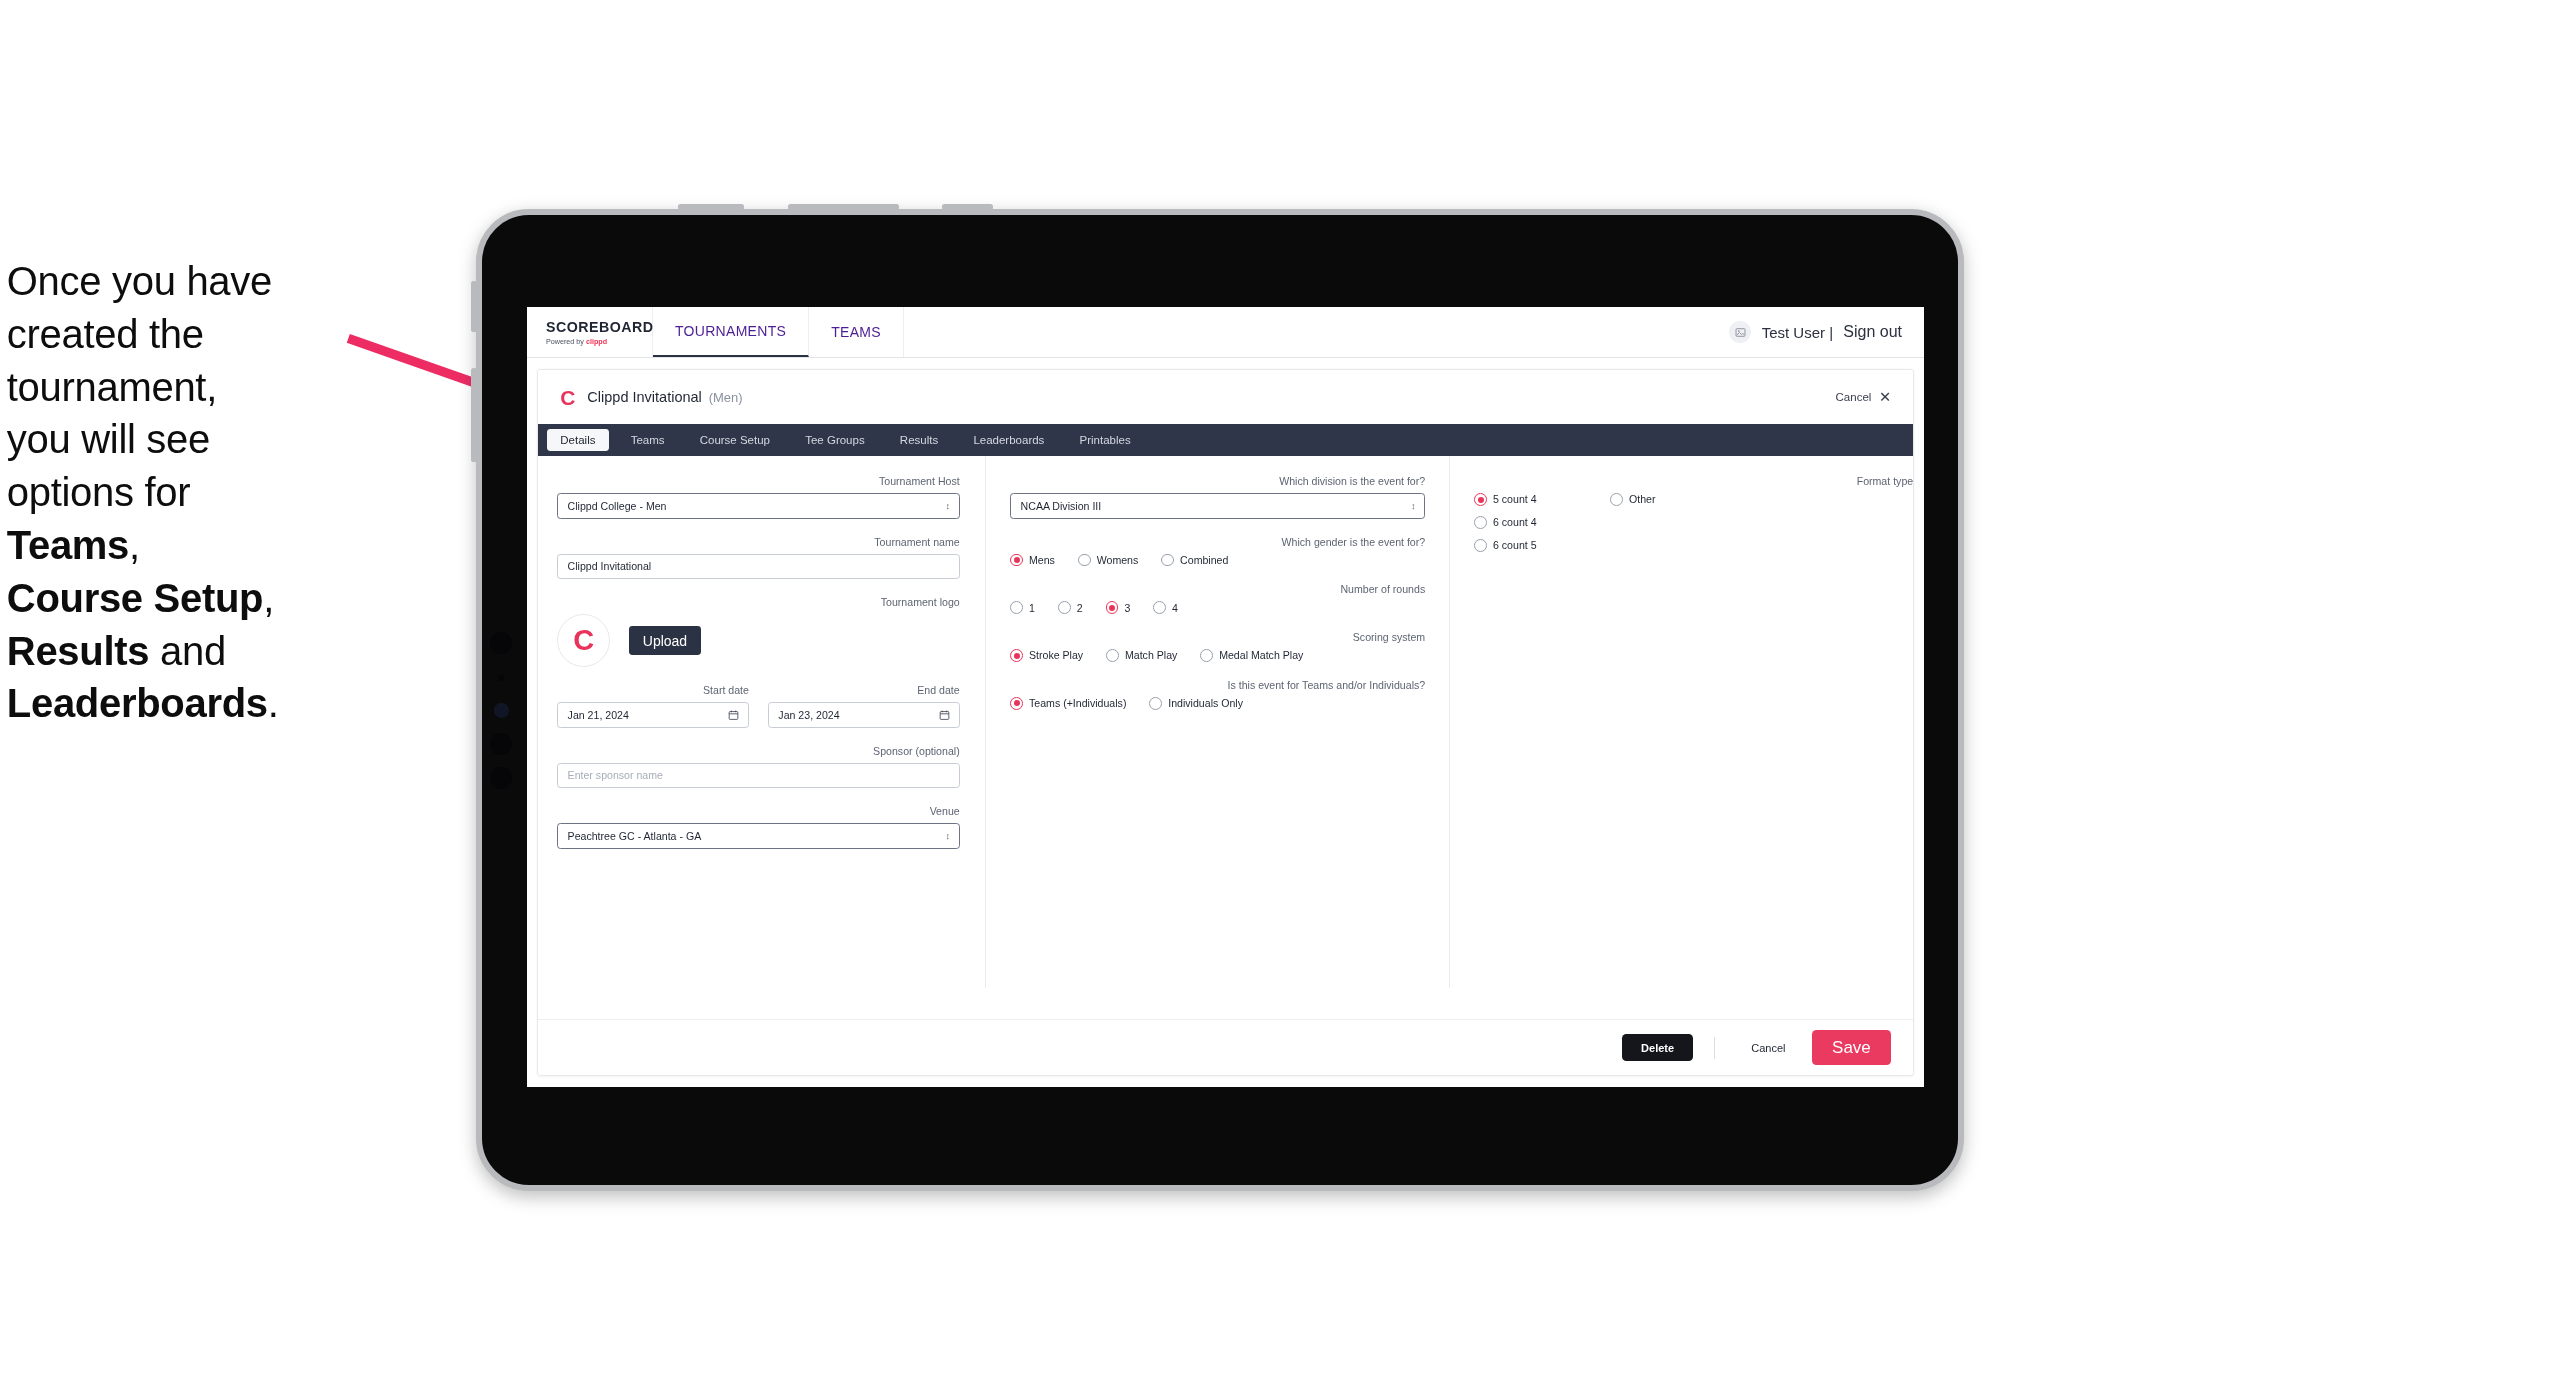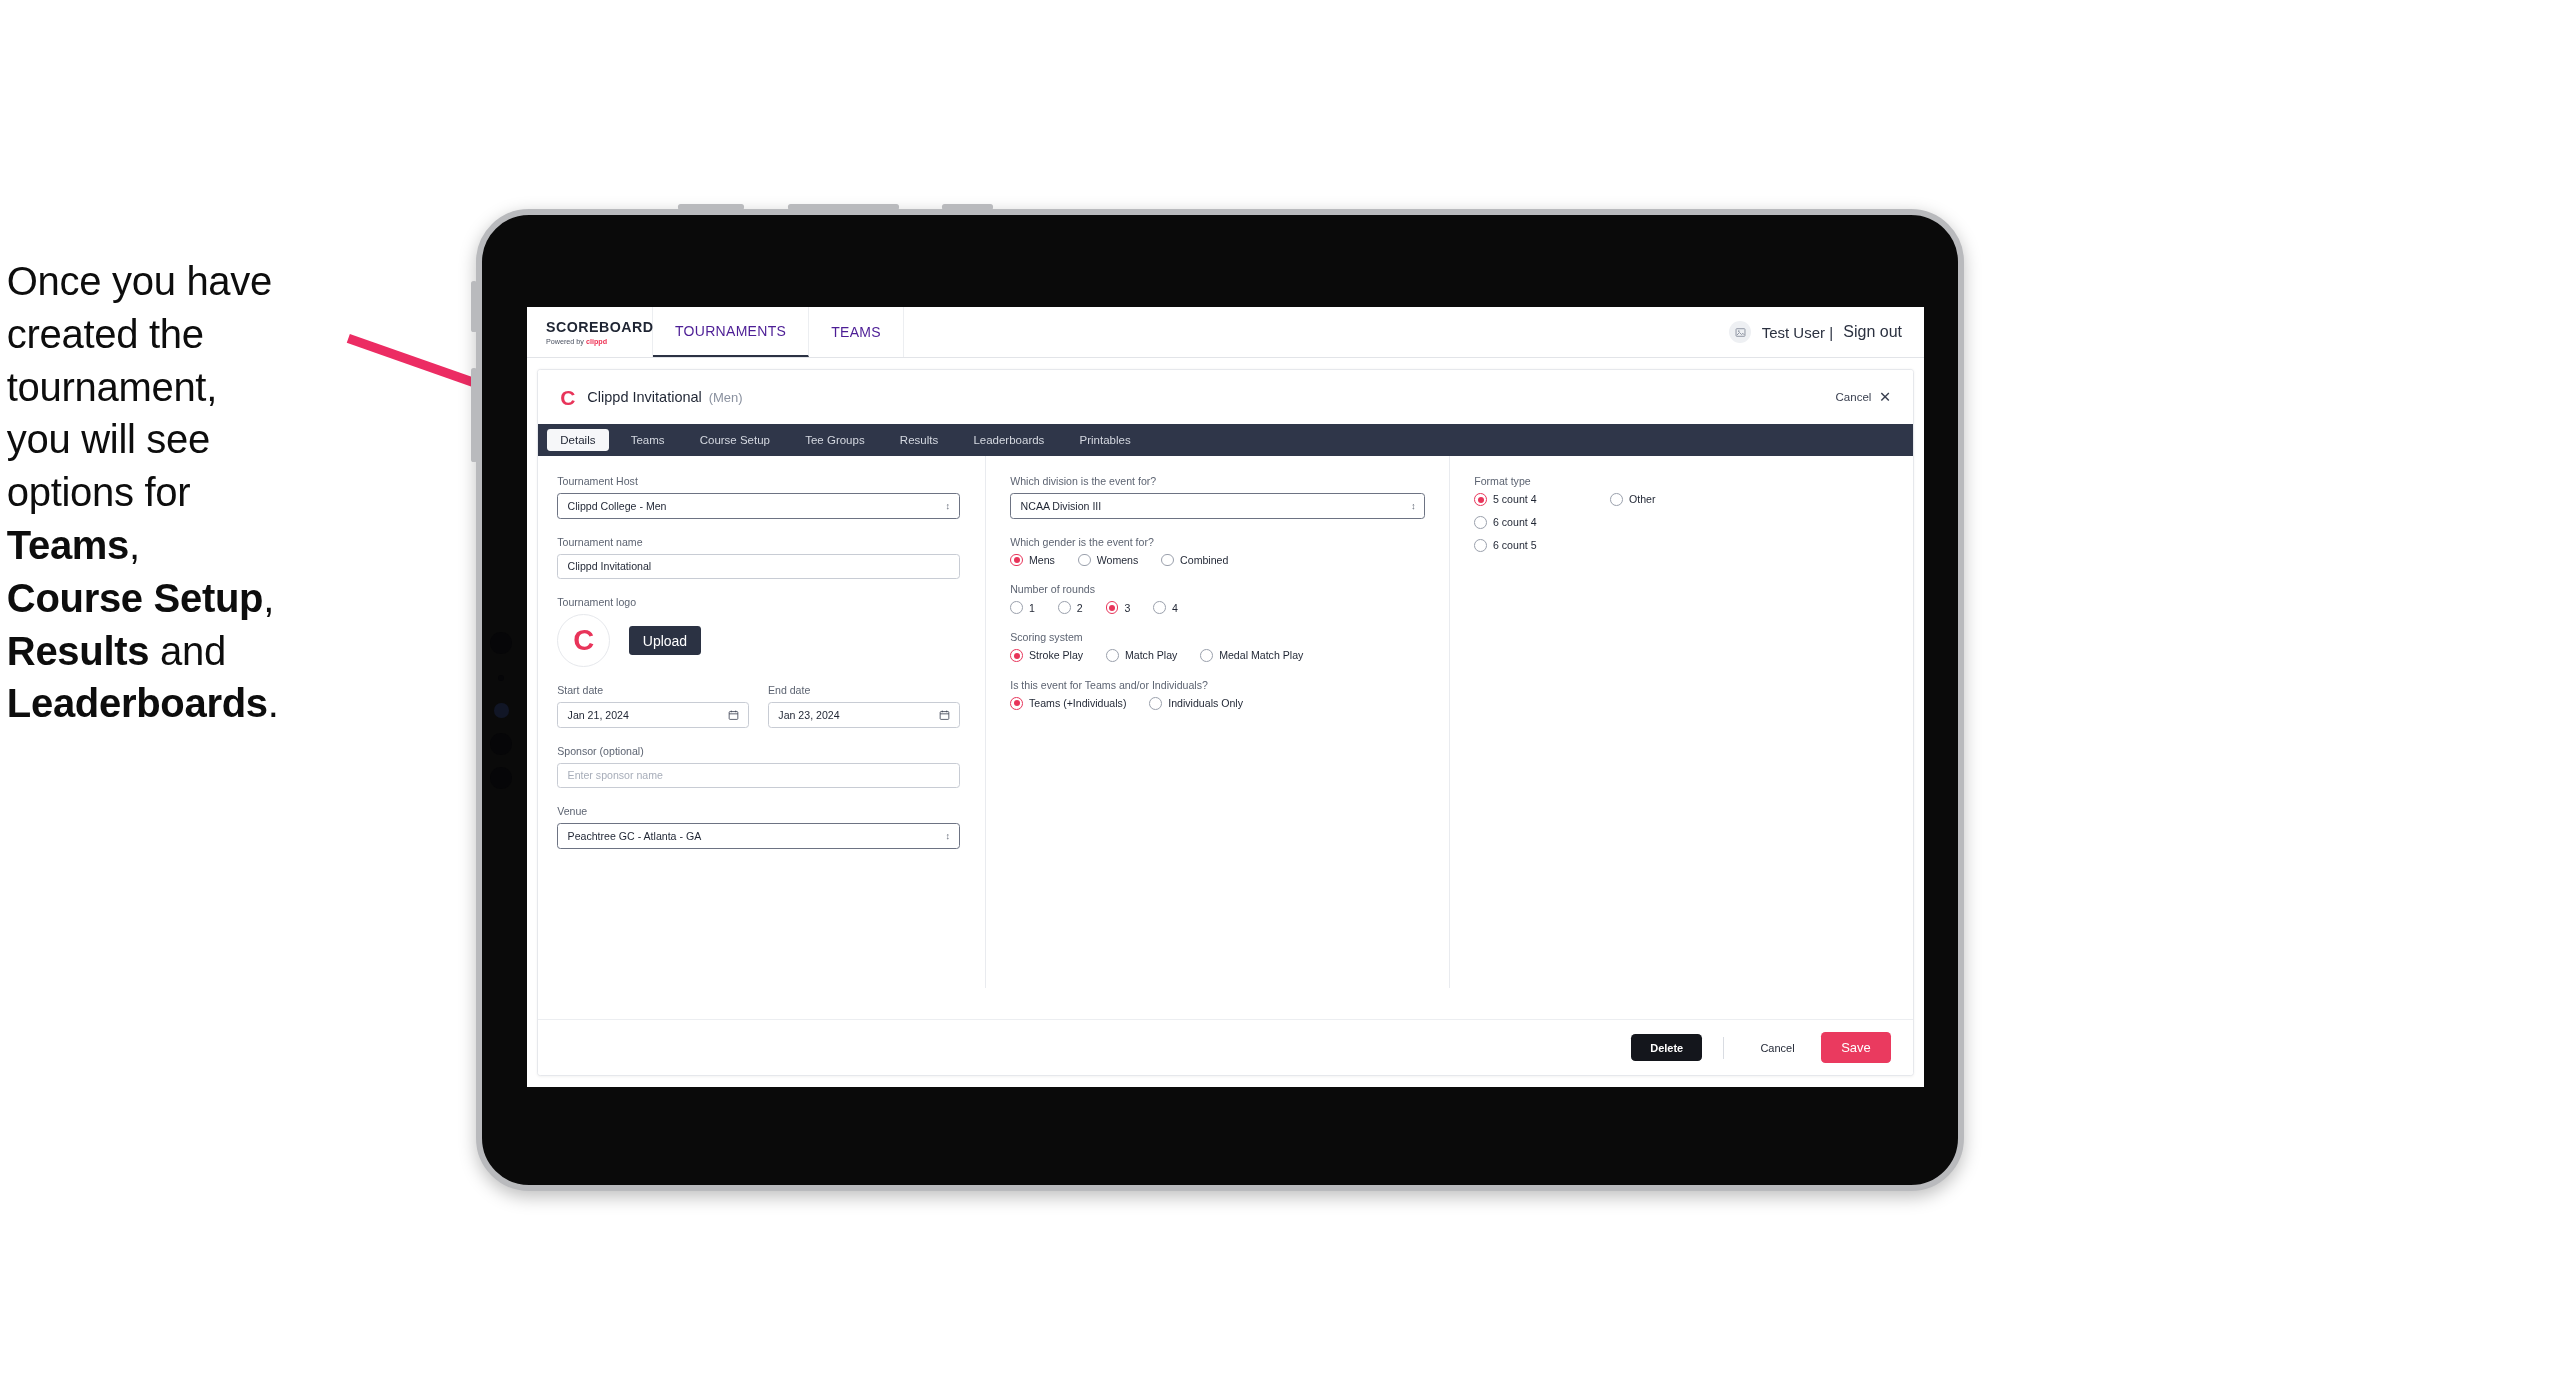--- a/index.html
+++ b/index.html
@@ -167,21 +167,21 @@
     font-weight: 400;
   }
 
   
   #form-body {
     position: relative;
     height: 532px;
     display: flex;
     background: #fff;
   }
-  .col { padding: 19px 0 0 0; position: relative; }
+  .col { padding: 19px 0 0 0; position: relative; text-align: right; }
   #col-left   { width: 447px; padding-left: 19px; padding-right: 25.5px; }
   #col-mid    { width: 464px; padding-left: 24px; padding-right: 24px; border-left: 0.9px solid #e9ebef; }
   #col-right  { flex: 1;      padding-left: 24px; border-left: 0.9px solid #e9ebef; }
 
   .f-label {
     font-size: 10.6px;
     color: #5d6472;
     margin-bottom: 6px;
   }
   .f-group { margin-bottom: 17px; }
@@ -280,21 +280,21 @@
     padding: 7.7px 19px; border-radius: 4.3px;
     cursor: pointer;
   }
   #foot-div { width: 0.9px; height: 22px; background: #d9dce2; margin: 0 17px; }
   #btn-cancel {
     font-size: 11px; color: #1f2533; font-weight: 400;
     padding: 7.7px 15.3px; cursor: pointer;
   }
   #btn-save {
     background: #ea3a5f; color: #fff;
-    font-size: 13px;
+    font-size: 17px;
     padding: 7.7px 20.4px; border-radius: 4.3px;
     margin-left: 6.8px;
     cursor: pointer;
   }
 </style>
 </head>
 <body>
 
 <div id="page">
 

